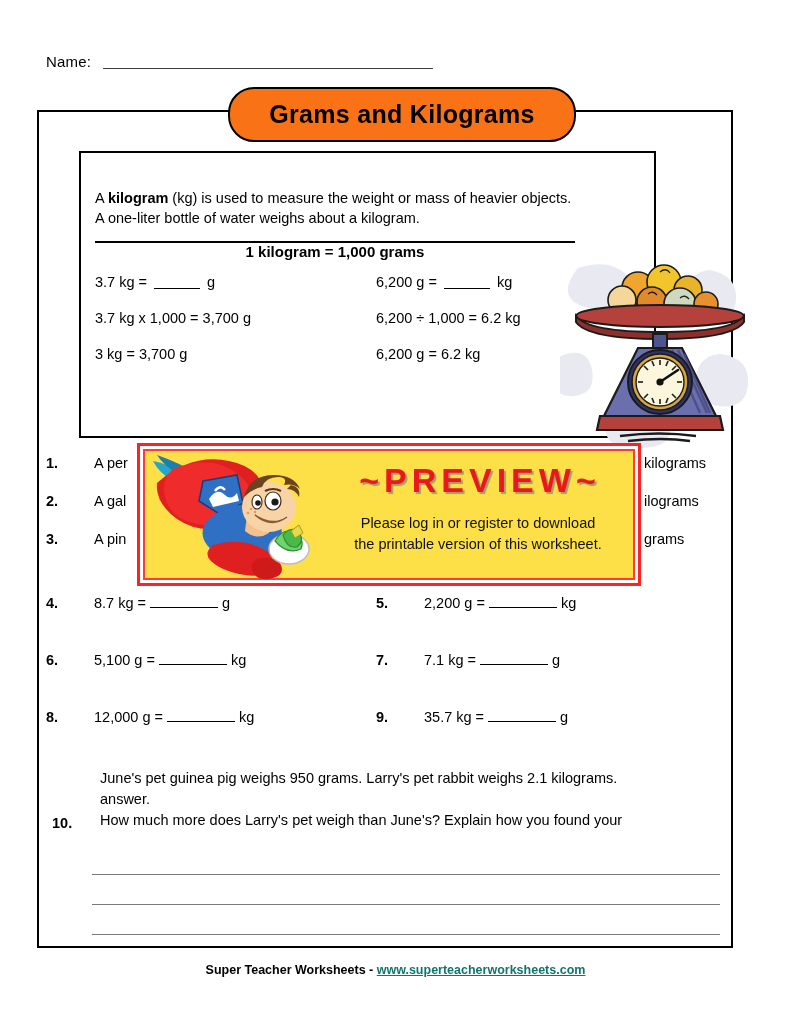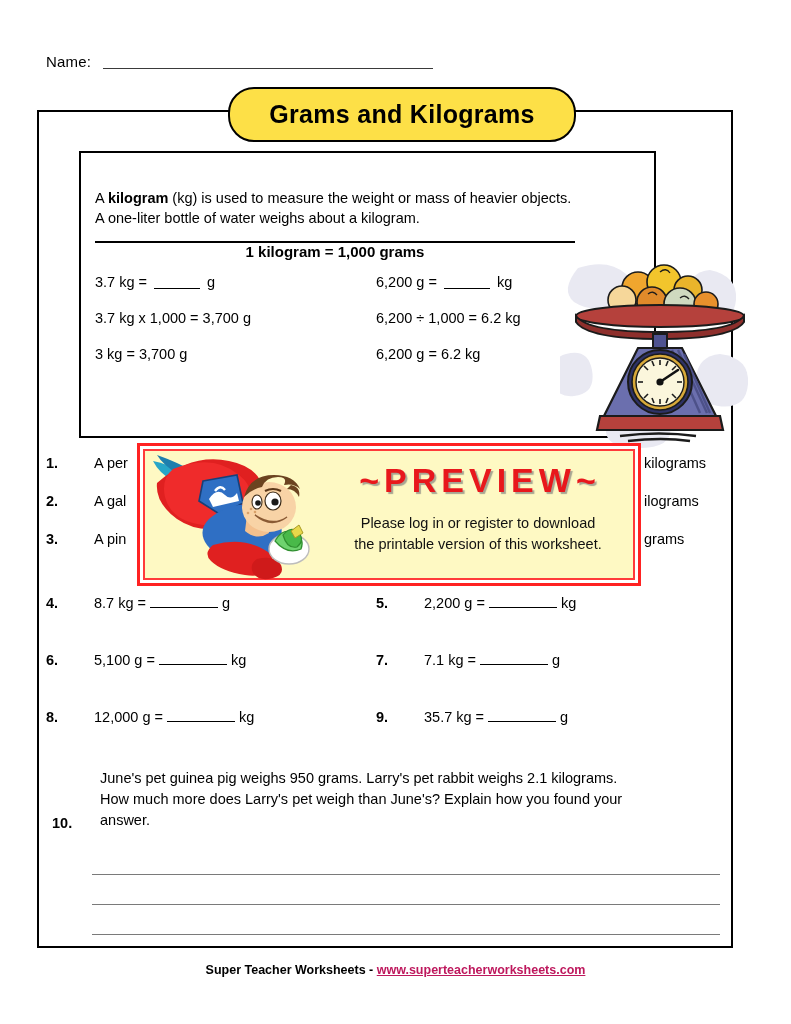--- a/index.html
+++ b/index.html
@@ -49,21 +49,21 @@
 
   
   .title-pill {
     position: absolute;
     left: 228px;
     top: 87px;
     width: 344px;
     height: 51px;
     border: 2.5px solid #000;
     border-radius: 26px;
-    background: #fde047;
+    background: #f97316;
     display: flex;
     align-items: center;
     justify-content: center;
     z-index: 6;
   }
   .title-pill span {
     font-size: 25px;
     font-weight: bold;
     letter-spacing: .3px;
   }
@@ -213,41 +213,41 @@
     position: absolute;
     left: 0;
     top: 963px;
     width: 791px;
     text-align: center;
     font-size: 12.5px;
     font-weight: bold;
     z-index: 2;
   }
   .footer .url {
-    color: #be185d;
+    color: #0f766e;
     text-decoration: underline;
   }
 
   
   .preview-overlay {
     position: absolute;
     left: 137px;
     top: 443px;
     width: 504px;
     height: 143px;
     background: #ffffff;
     border: 3px solid #ff2222;
     box-sizing: border-box;
     z-index: 30;
   }
   .preview-inner {
     position: absolute;
     inset: 3px;
     border: 2px solid #ff3a3a;
-    background: #fef9c3;
+    background: #fde047;
     box-sizing: border-box;
   }
   .preview-hero {
     position: absolute;
     left: 6px;
     top: 2px;
     width: 175px;
     height: 133px;
   }
   .preview-word {
@@ -451,22 +451,22 @@
         <span class="blank-md"></span>
         <span> g</span>
     </div>
   </div>
 </div>
 
 <div class="q10">
   <span class="q-num">10.</span>
   <div class="q10-body">
     <div>June's pet guinea pig weighs 950 grams.  Larry's pet rabbit weighs 2.1 kilograms.</div>
+    <div>answer.</div>
     <div>How much more does Larry's pet weigh than June's?  Explain how you found your</div>
-    <div>answer.</div>
   </div>
 </div>
 
 <div class="answer-lines">
   <div class="ans-line"></div>
   <div class="ans-line"></div>
   <div class="ans-line"></div>
 </div>
 
 <div class="footer">

